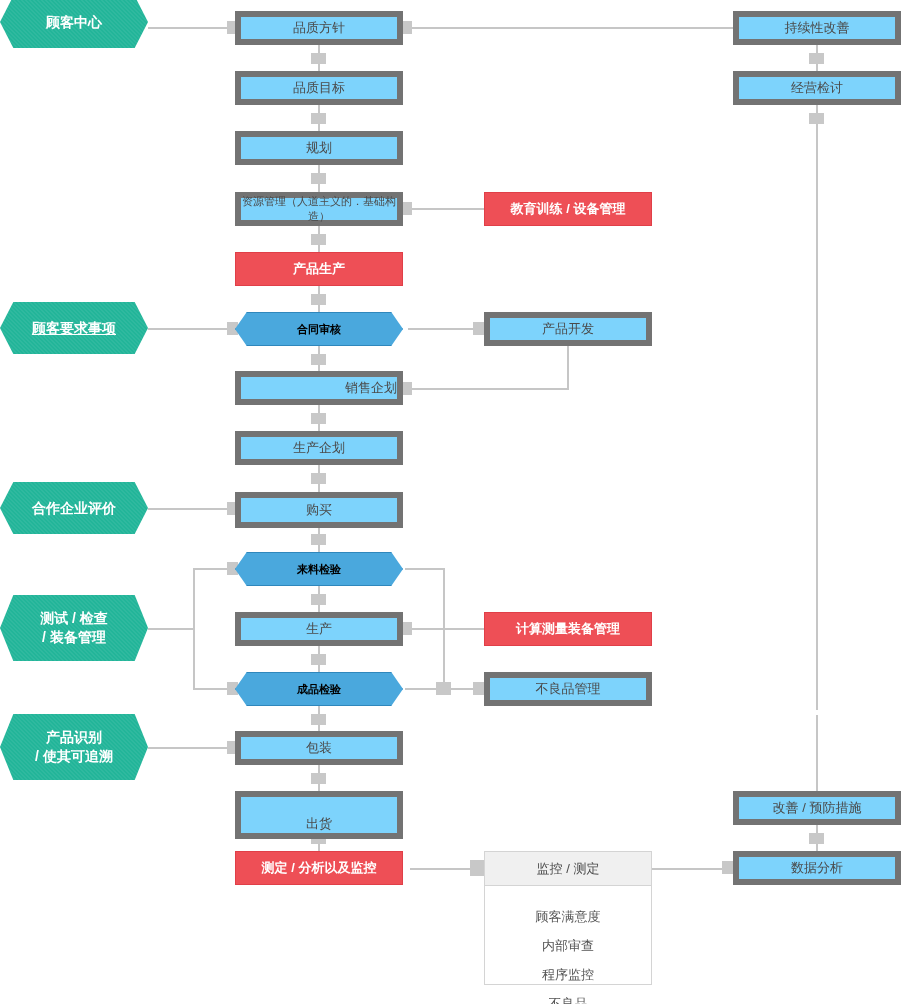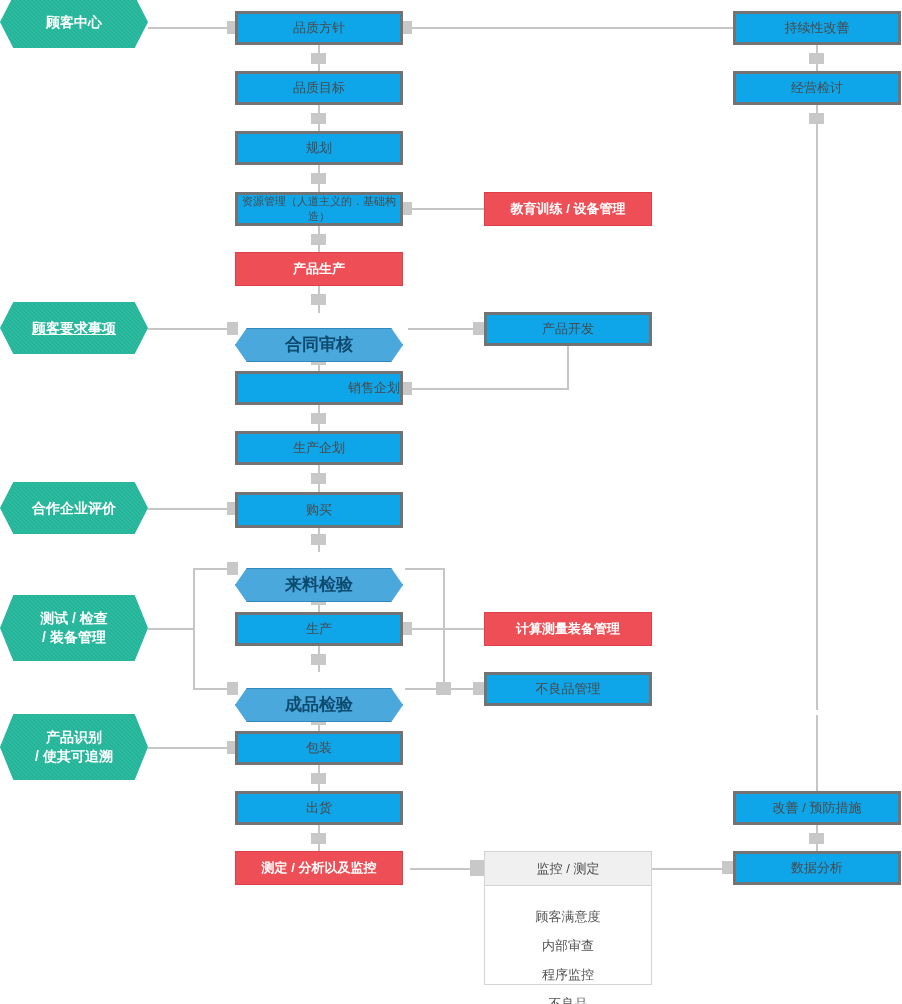--- a/index.html
+++ b/index.html
@@ -11,36 +11,36 @@
   .line.h{height:2px;}
   .line.v{width:2px;}
 
   
   .tab{position:absolute;background:#c8c8c8;}
 
   
   .node{position:absolute;box-sizing:border-box;display:flex;align-items:center;
         justify-content:center;text-align:center;line-height:1.35;}
 
-  .box{background:#0ea5e9;border:3px solid #737373;color:#4a4a4a;font-size:13px;}
+  .box{background:#7dd3fc;border:6px solid #737373;color:#4a4a4a;font-size:13px;}
   .box.red{background:#ee4f56;border:1px solid #e03f48;color:#ffffff;font-weight:bold;}
 
   
   .hex-green{color:#ffffff;font-size:14px;font-weight:bold;
      background:#22b599;
      background-image:linear-gradient(45deg,rgba(255,255,255,.06) 25%,transparent 25%,transparent 50%,rgba(255,255,255,.06) 50%,rgba(255,255,255,.06) 75%,transparent 75%,transparent);
      background-size:4px 4px;
      -webkit-clip-path:polygon(0% 50%, 9% 0%, 91% 0%, 100% 50%, 91% 100%, 9% 100%);
      clip-path:polygon(0% 50%, 9% 0%, 91% 0%, 100% 50%, 91% 100%, 9% 100%);}
 
   
-  .hex-blue{color:#0c4a6e;font-size:17px;font-weight:bold;
+  .hex-blue{color:#000000;font-size:11px;font-weight:bold;
      background:#4aa8dd;
      -webkit-clip-path:polygon(0% 50%, 7% 0%, 93% 0%, 100% 50%, 93% 100%, 7% 100%);
-     clip-path:polygon(0% 50%, 7% 0%, 93% 0%, 100% 50%, 93% 100%, 7% 100%);margin-top:16px;}
+     clip-path:polygon(0% 50%, 7% 0%, 93% 0%, 100% 50%, 93% 100%, 7% 100%);}
   .hex-blue .hexline{position:absolute;inset:0;
      -webkit-clip-path:polygon(0% 50%, 7% 0%, 93% 0%, 100% 50%, 93% 100%, 7% 100%);
      clip-path:polygon(0% 50%, 7% 0%, 93% 0%, 100% 50%, 93% 100%, 7% 100%);
      border:1px solid #2f87bc;pointer-events:none;box-sizing:border-box;}
 
   
   .panel{position:absolute;box-sizing:border-box;border:1px solid #d4d4d4;background:#ffffff;}
   .panel-head{height:33px;background:#f0f0f0;border-bottom:1px solid #d4d4d4;
      display:flex;align-items:center;justify-content:center;font-size:13px;color:#4a4a4a;}
   .panel-body{display:flex;flex-direction:column;align-items:center;
@@ -208,21 +208,21 @@
 
   <div class="node hex-blue" style="left:235px;top:672px;width:168px;height:34px;">
     <span class="hexline"></span>
     <span>成品检验</span>
   </div>
 
   <div class="node box" style="left:235px;top:731px;width:168px;height:34px;">
     <span>包装</span>
   </div>
 
-  <div class="node box" style="left:235px;top:791px;width:168px;height:34px;">
+  <div class="node box" style="left:235px;top:791px;width:168px;height:48px;align-items:flex-end;">
     <span>出货</span>
   </div>
 
   <div class="node box red" style="left:235px;top:851px;width:168px;height:34px;">
     <span>测定 / 分析以及监控</span>
   </div>
 
   <div class="node box red" style="left:484px;top:192px;width:168px;height:34px;">
     <span>教育训练 / 设备管理</span>
   </div>

